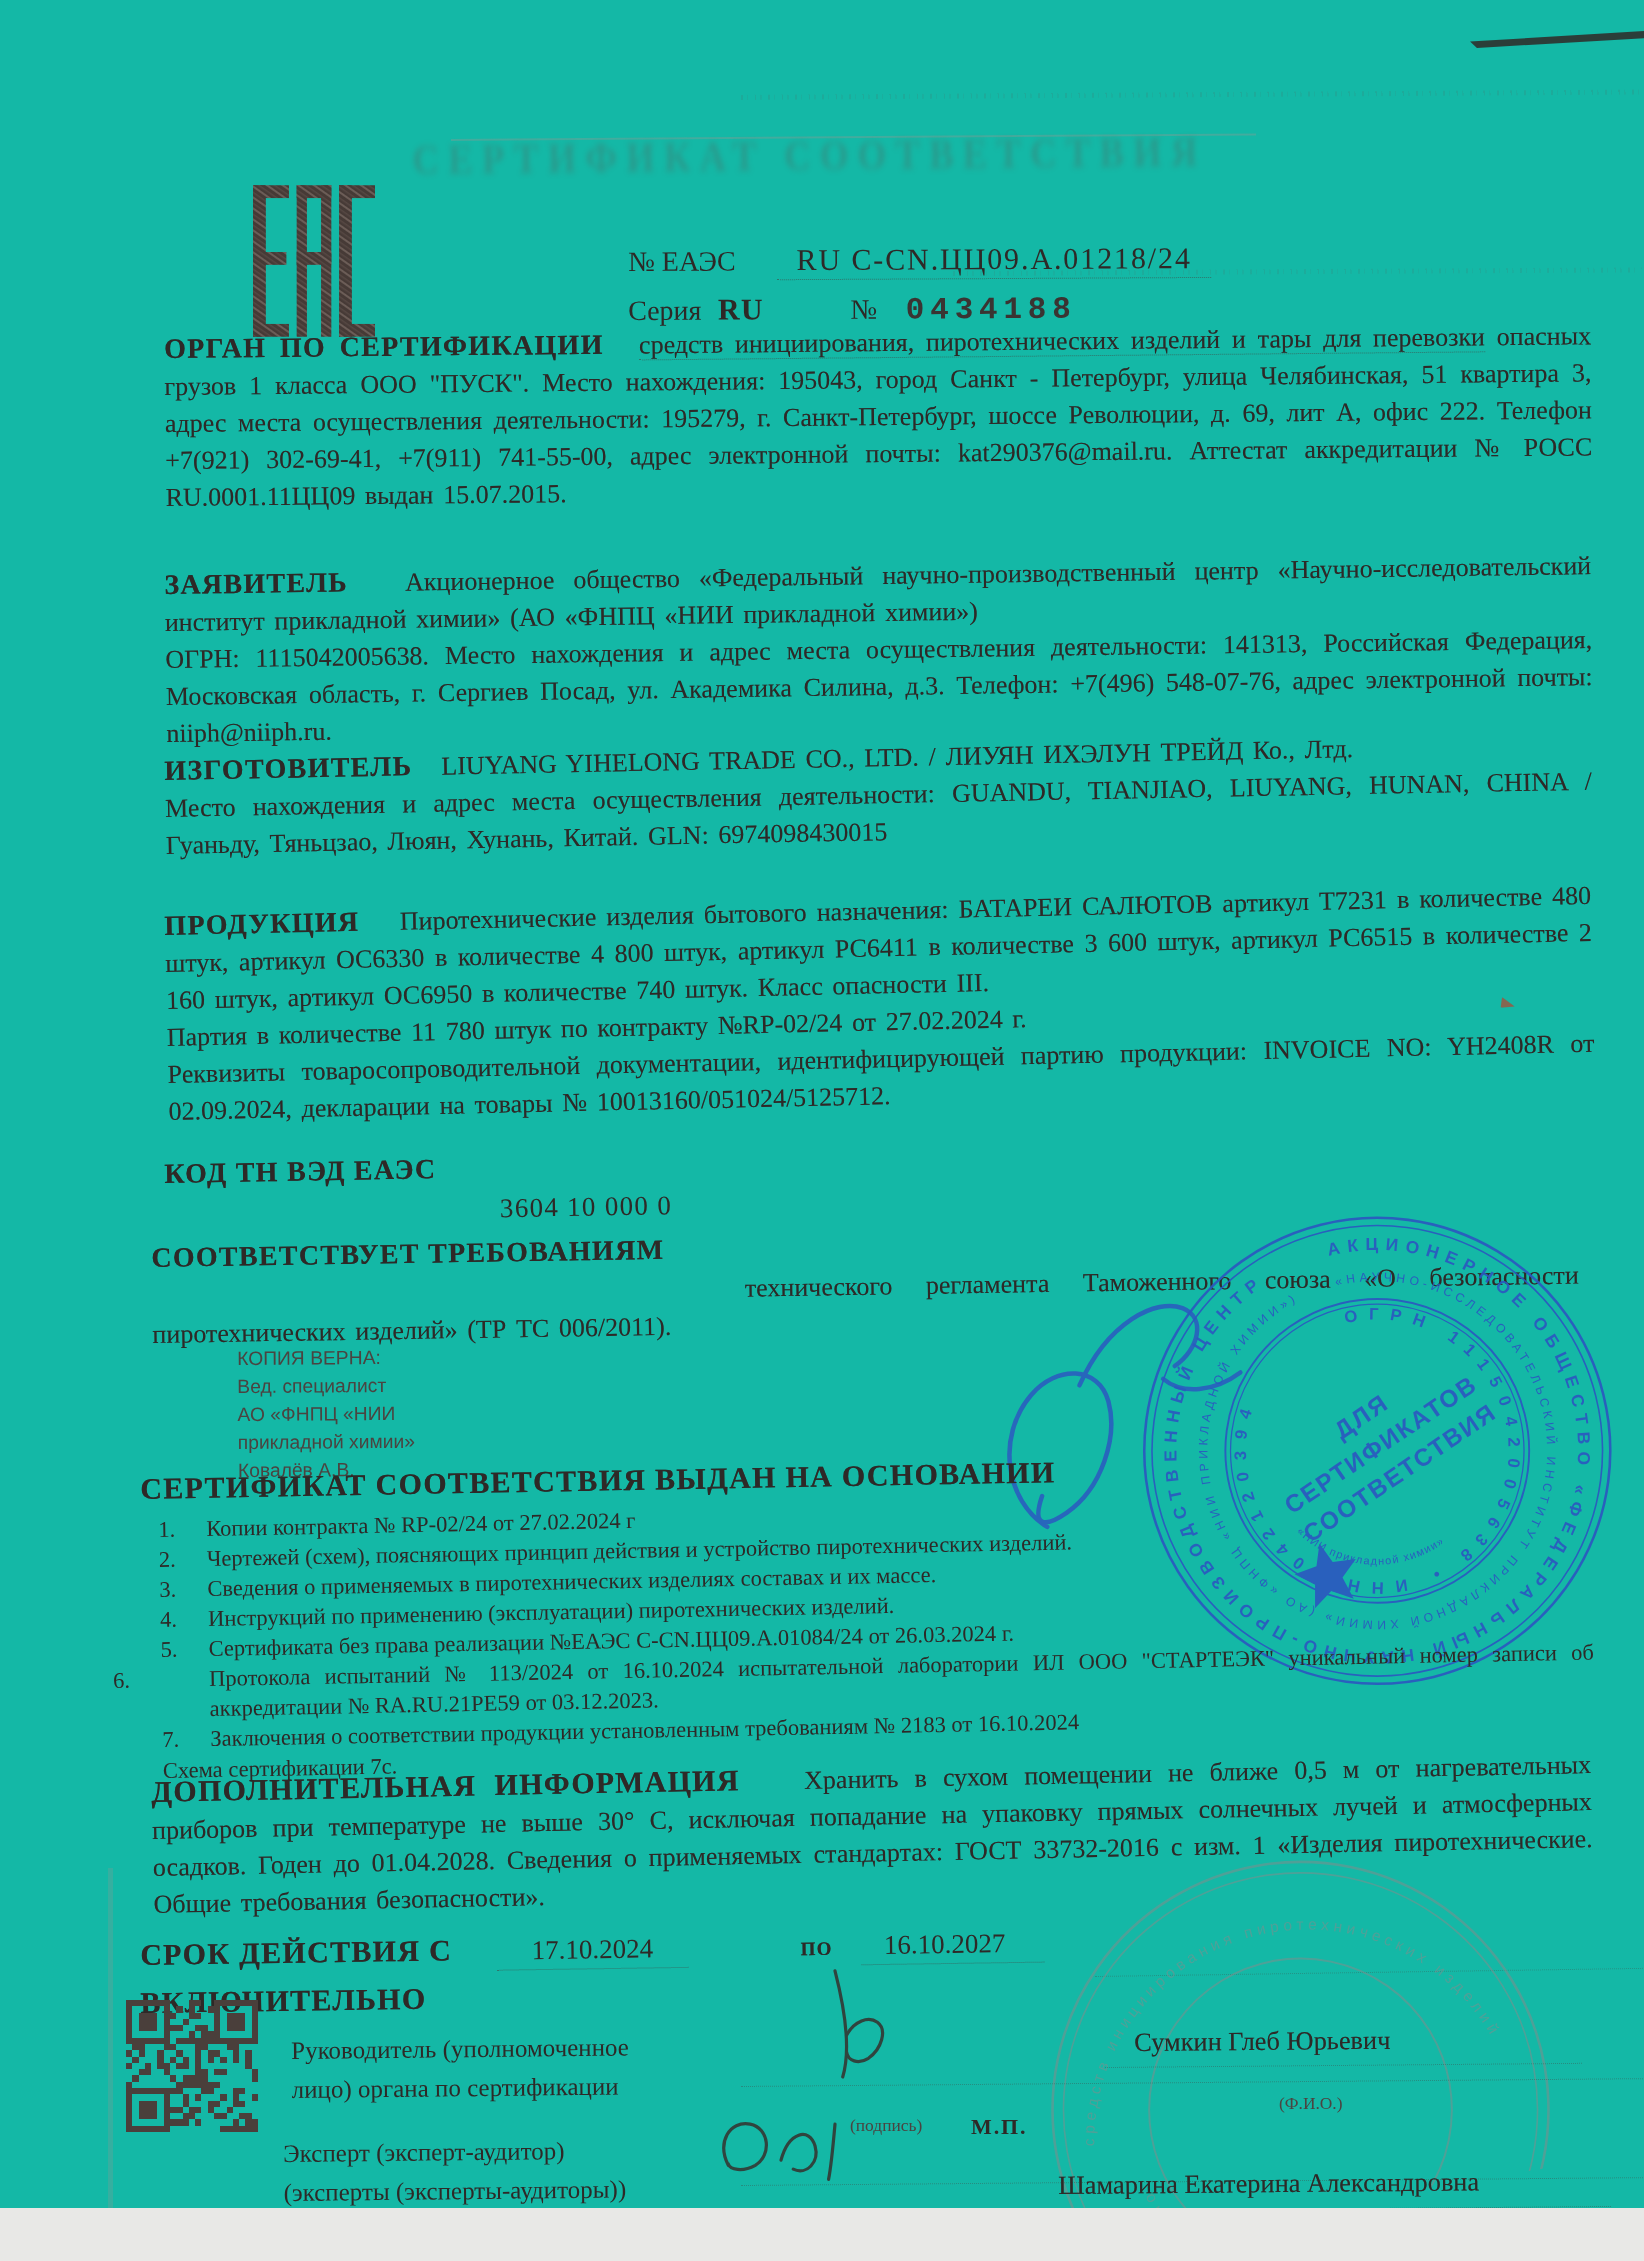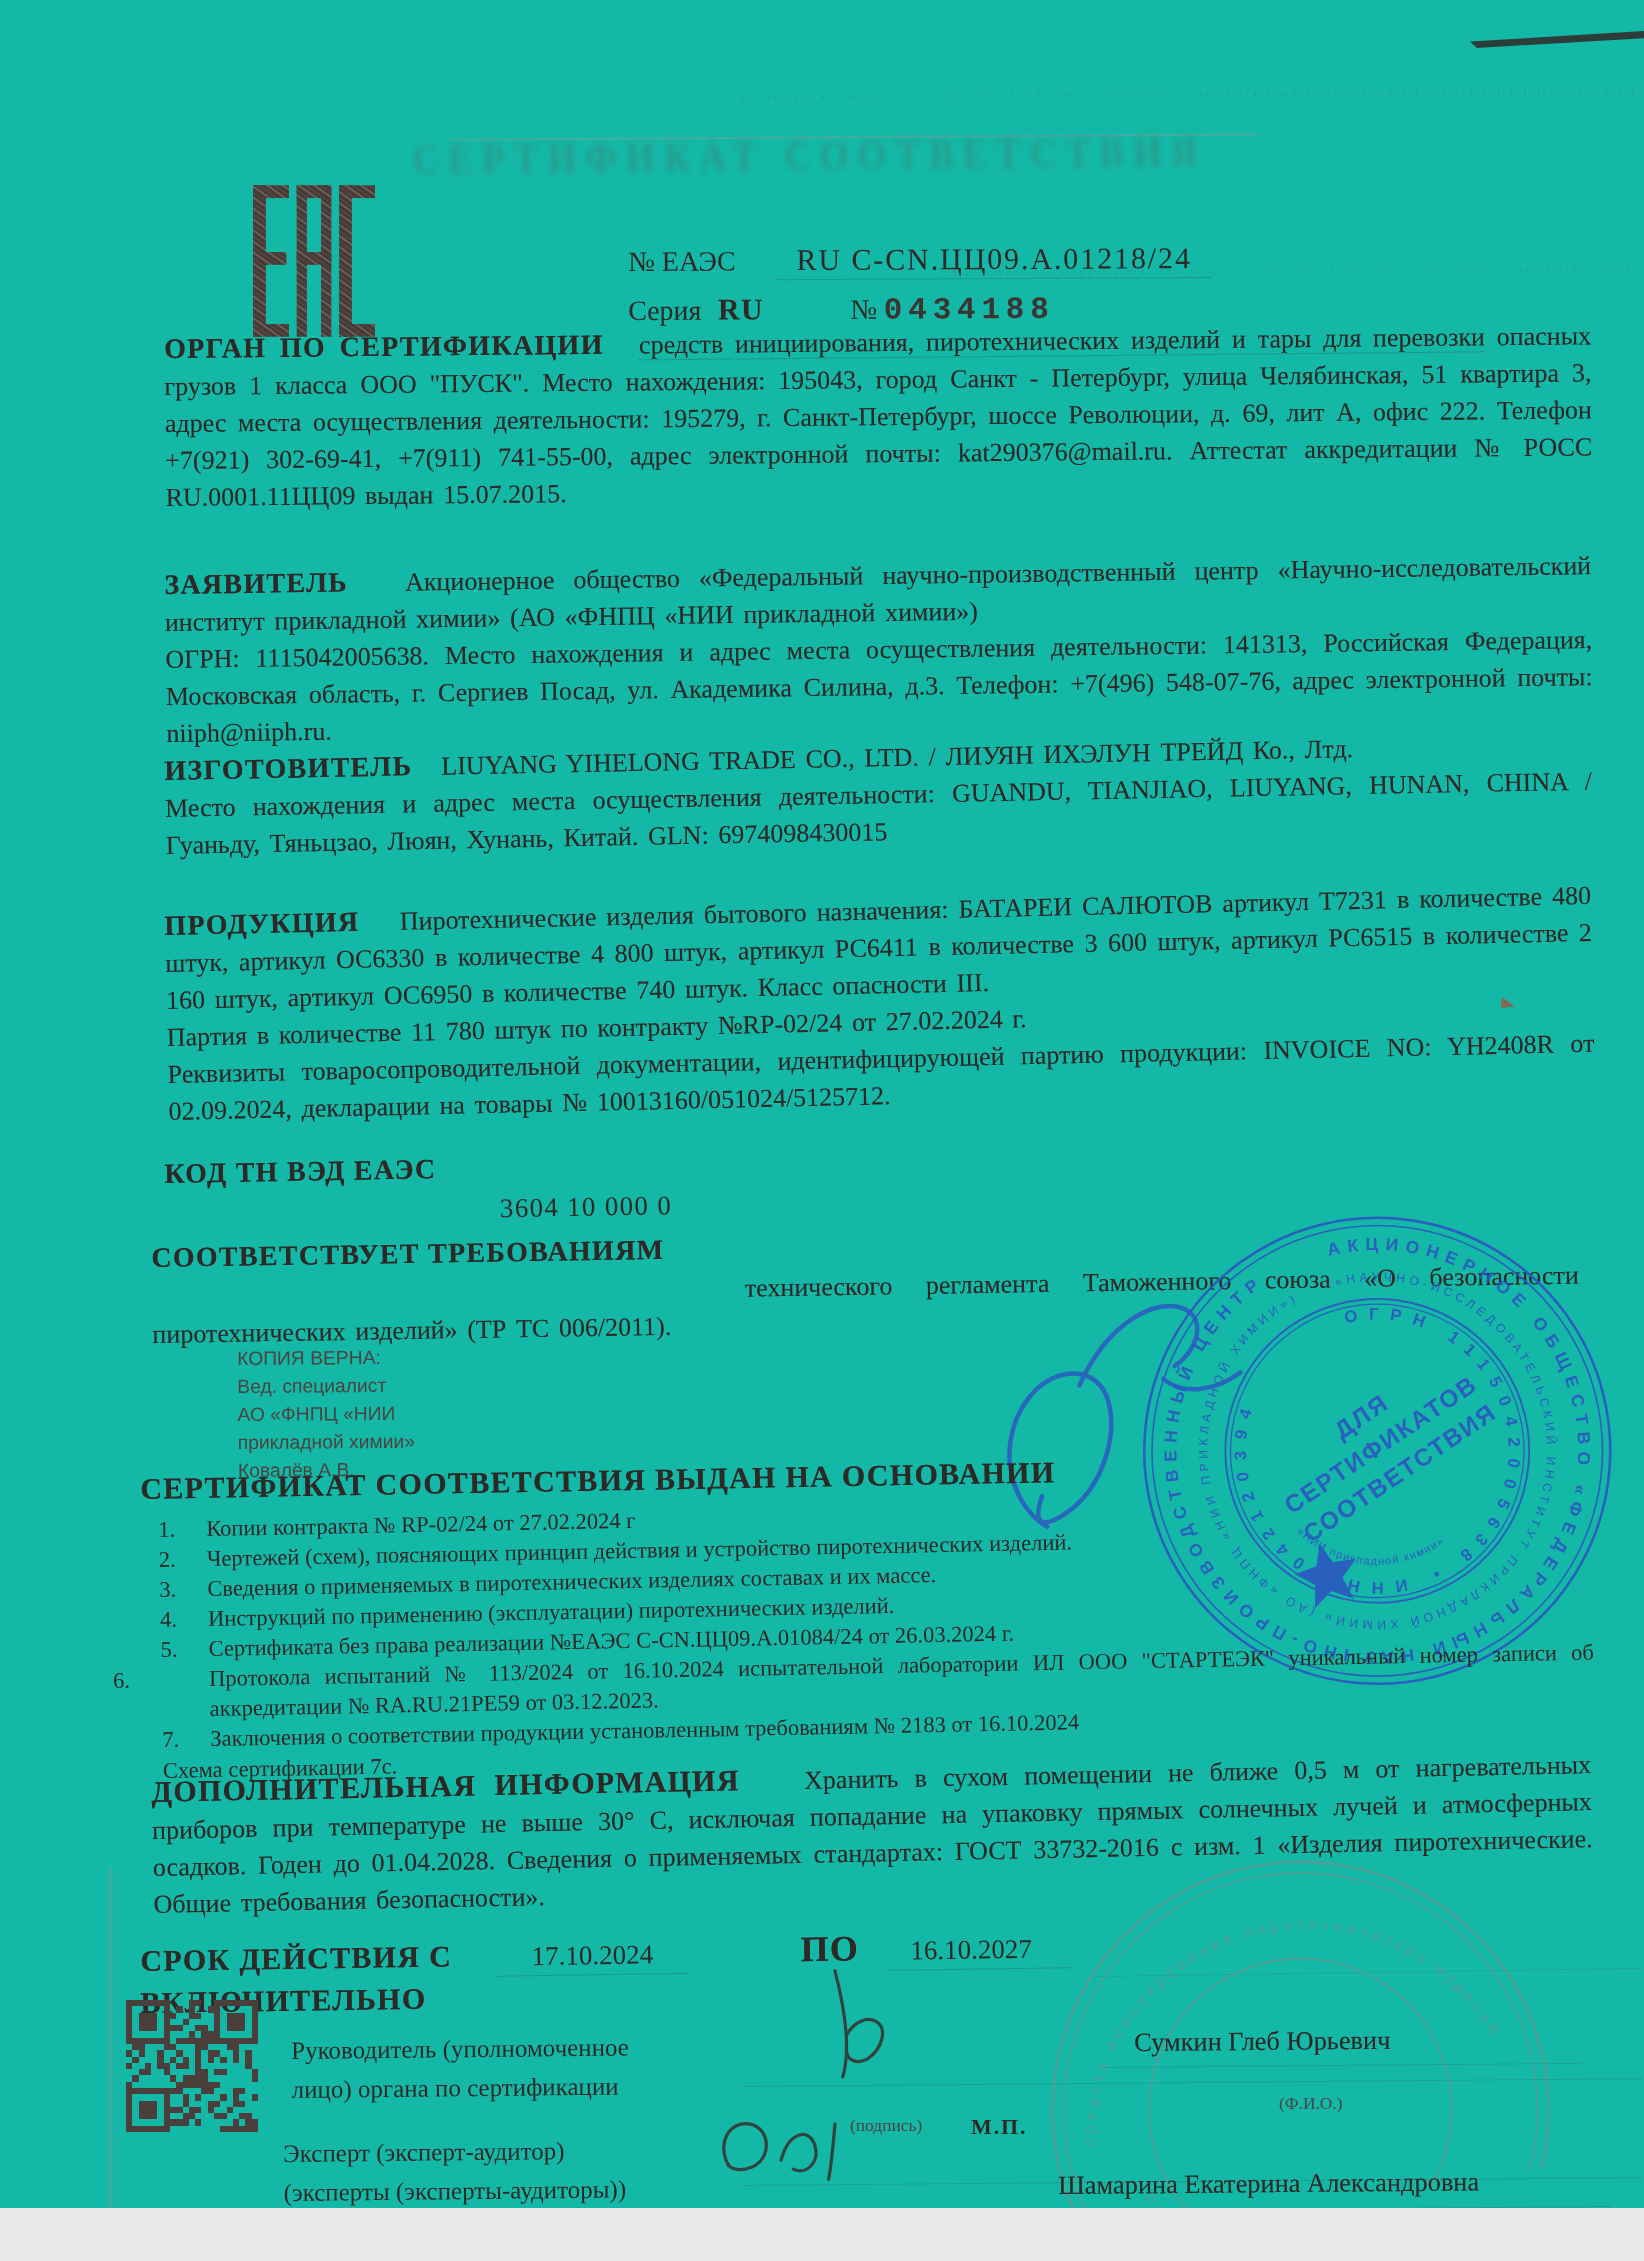--- a/index.html
+++ b/index.html
@@ -64,21 +64,21 @@
   </div>
 
   <div class="abs" style="left:628px;top:244px;transform:rotate(-.3deg);white-space:nowrap;">
     <span style="font-size:28px;">№ ЕАЭС</span>
     <span class="u-dot" style="font-size:30px;margin-left:39px;letter-spacing:1.9px;padding:0 19.3px 2.6px 19.3px;">RU С-CN.ЦЦ09.А.01218/24</span>
   </div>
   <div class="abs" style="left:628px;top:293px;transform:rotate(-.3deg);white-space:nowrap;">
     <span style="font-size:28px;margin-top:39px;">Серия</span>
     <span style="font-size:30px;font-weight:bold;margin-left:14px;letter-spacing:1.3px;">RU</span>
     <span style="font-size:28px;margin-left:84px;">№</span>
-    <span class="mono" style="font-size:31px;font-weight:bold;letter-spacing:5.8px;margin-left:4px;color:#3a3432;">0434188</span>
+    <span class="mono" style="font-size:31px;font-weight:bold;letter-spacing:5.8px;margin-left:26px;color:#3a3432;">0434188</span>
   </div>
 
   <p class="abs body-p" style="left:164px;top:330px;width:1427px;margin:0;transform:rotate(-.55deg);">
     <span class="sec-title">ОРГАН ПО СЕРТИФИКАЦИИ</span>&nbsp;&nbsp;
     <span class="u-dot">средств инициирования, пиротехнических изделий и тары для перевозки</span>
     <span>опасных грузов 1 класса ООО "ПУСК". Место нахождения: 195043, город Санкт - Петербург, улица Челябинская, 51 квартира 3, адрес места осуществления деятельности: 195279, г. Санкт-Петербург, шоссе Революции, д. 69, лит А, офис 222. Телефон +7(921) 302-69-41, +7(911) 741-55-00, адрес электронной почты: kat290376@mail.ru. Аттестат аккредитации № РОСС RU.0001.11ЦЦ09 выдан 15.07.2015.</span>
   </p>
 
   <p class="abs body-p" style="left:164px;top:566px;width:1427px;margin:0;transform:rotate(-.8deg);">
     <span class="sec-title">ЗАЯВИТЕЛЬ</span>&nbsp;&nbsp;
@@ -181,21 +181,21 @@
   </div>
 
   <p class="abs body-p" style="left:151px;top:1773px;width:1440px;margin:0;transform:rotate(-1.15deg);">
     <span class="sec-title" style="font-size:30px;">ДОПОЛНИТЕЛЬНАЯ ИНФОРМАЦИЯ</span>&nbsp;&nbsp;&nbsp;
     <span>Хранить в сухом помещении не ближе 0,5 м от нагревательных приборов при температуре не выше 30° С, исключая попадание на упаковку прямых солнечных лучей и атмосферных осадков. Годен до 01.04.2028. Сведения о применяемых стандартах: ГОСТ 33732-2016 с изм. 1 «Изделия пиротехнические. Общие требования безопасности».</span>
   </p>
 
   <div class="abs" style="left:140px;top:1938px;white-space:nowrap;transform:rotate(-.85deg);">
     <span class="sec-title" style="font-size:30px;">СРОК ДЕЙСТВИЯ С</span>
     <span class="u-dot" style="font-size:27px;margin-left:42px;padding:0 35px 3.9px 35px;">17.10.2024</span>
-    <span class="sec-title" style="font-size:36px;margin-left:110px;">ПО</span>
+    <span class="sec-title" style="font-size:19px;margin-left:110px;">ПО</span>
     <span class="u-dot" style="font-size:27px;margin-left:26px;padding:0 39px 3.9px 22.5px;">16.10.2027</span>
   </div>
   <div class="abs dotline" style="left:1095px;top:1976px;width:548px;opacity:.5;transform:rotate(-.85deg);"></div>
   <div class="abs sec-title" style="left:140px;top:1986px;font-size:30px;transform:rotate(-.85deg);">ВКЛЮЧИТЕЛЬНО</div>
 
   <div class="abs" style="left:986px;top:1884px;opacity:.5;transform:rotate(-10deg);">
     <svg width="541" height="377" viewBox="0 0 840 585">
       <defs>
         <path id="garcT" d="M 95 430 A 330 330 0 0 1 745 418"></path>
         <path id="garcB" d="M 160 520 A 270 270 0 0 0 690 505"></path>

